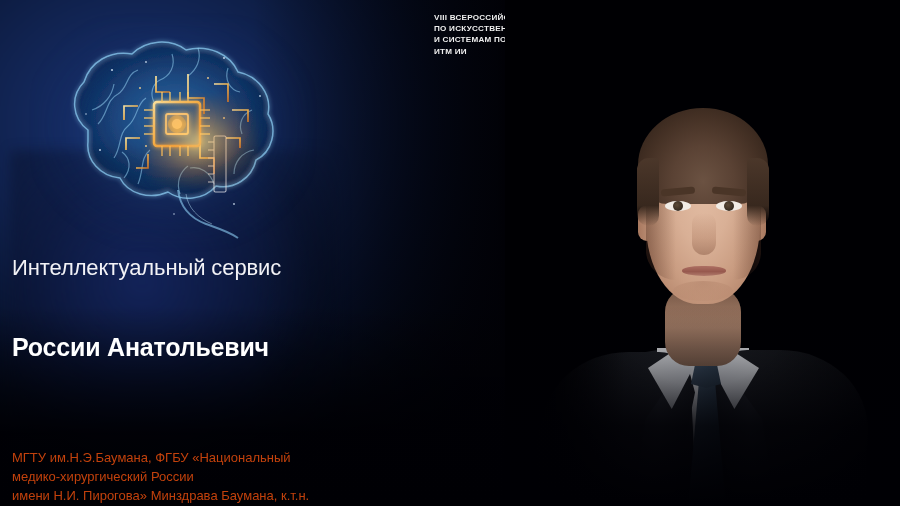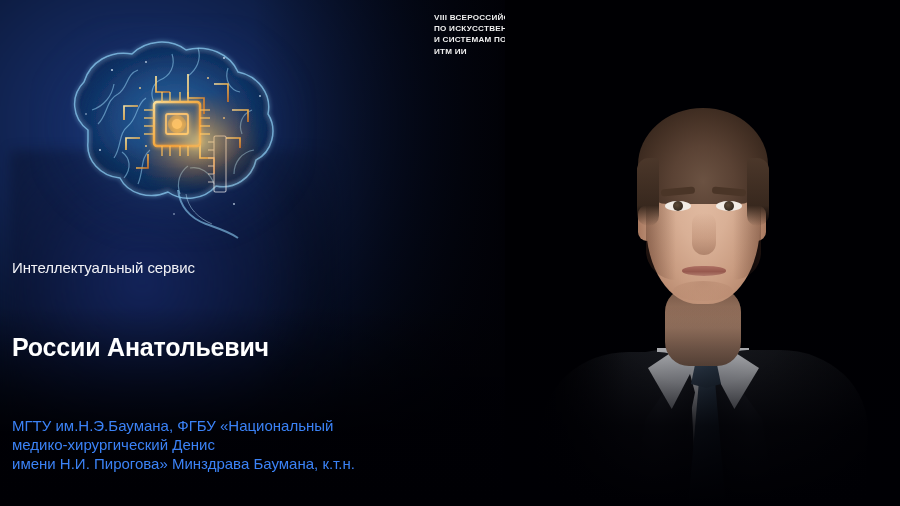--- a/index.html
+++ b/index.html
@@ -145,44 +145,44 @@
     transform: rotate(180deg);
     white-space: nowrap;
   }
 
   
   .talk-title {
     position: absolute;
     left: 12px;
     top: 255px;
     width: 470px;
-    font-size: 15px;
+    font-size: 22px;
     font-weight: normal;
     color: #f2f2f6;
     line-height: 25px;
     letter-spacing: -0.1px;
   }
   .speaker {
     position: absolute;
     left: 12px;
     top: 330px;
     width: 470px;
     font-size: 25px;
     font-weight: bold;
     color: #ffffff;
     line-height: 34px;
     letter-spacing: -0.2px;
   }
   .affil {
     position: absolute;
     left: 12px;
-    top: 416px;
+    top: 448px;
     width: 450px;
-    font-size: 15px;
-    color: #3b82f6;
+    font-size: 13px;
+    color: #c2410c;
     line-height: 19px;
   }
 
   
   .portrait {
     position: absolute;
     left: 505px;
     top: 0;
     width: 395px;
     height: 506px;
@@ -650,17 +650,17 @@
   <div class="talk-title">
     <div>Интеллектуальный сервис</div>
   </div>
 
   <div class="speaker">
     <div>России Анатольевич</div>
   </div>
 
   <div class="affil">
     <div>МГТУ им.Н.Э.Баумана, ФГБУ «Национальный</div>
-    <div>медико-хирургический Денис</div>
+    <div>медико-хирургический России</div>
     <div>имени Н.И. Пирогова» Минздрава Баумана, к.т.н.</div>
   </div>
 
 </div>
 
 </body></html>

